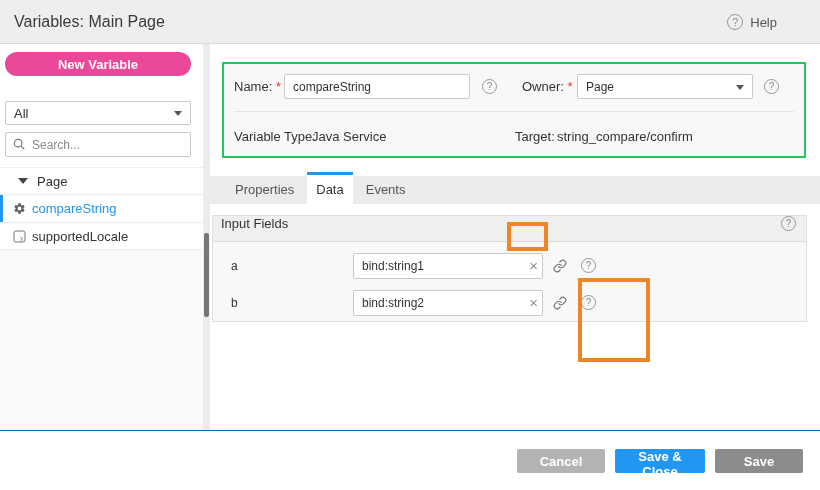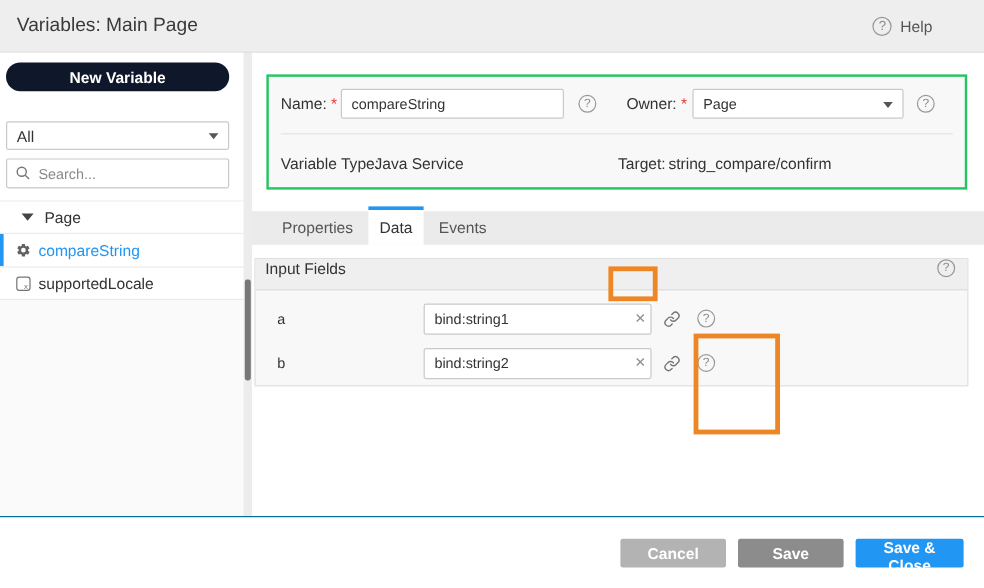--- a/index.html
+++ b/index.html
@@ -13,21 +13,21 @@
   .header-help { position:absolute; right:43px; top:0; height:44px; display:flex; align-items:center; gap:7px; cursor:pointer; }
   .header-help .q-circle { width:16px; height:16px; font-size:11px; }
   .header-help-label { font-size:13px; color:#555; }
 
   
   .q-circle { display:inline-flex; width:15px; height:15px; border:1px solid #979797; border-radius:50%; color:#8a8a8a; font-size:10px; align-items:center; justify-content:center; background:transparent; flex:0 0 auto; }
 
   
   .sidebar { position:absolute; left:0; top:44px; width:203px; height:386px; background:#fbfbfb; display:flex; flex-direction:column; }
   .sidebar-top { background:#fff; padding:8px 5px 10px 5px; }
-  .btn-new-variable { display:block; width:186px; height:24px; background:#0f172a; border:none; border-radius:12px; color:#fff; font-size:13px; font-weight:bold; cursor:pointer; font-family:inherit; }
+  .btn-new-variable { display:block; width:186px; height:24px; background:#ec4899; border:none; border-radius:12px; color:#fff; font-size:13px; font-weight:bold; cursor:pointer; font-family:inherit; }
   .select-box { position:relative; width:186px; height:24px; background:#fff; border:1px solid #c9c9c9; border-radius:2px; margin-top:25px; display:flex; align-items:center; padding:0 8px; font-size:13px; color:#333; cursor:pointer; }
   .caret-down { position:absolute; right:8px; top:50%; margin-top:-2px; width:0; height:0; border-left:4px solid transparent; border-right:4px solid transparent; border-top:5px solid #555; }
   .search-wrap { position:relative; margin-top:7px; }
   .search-input { width:186px; height:25px; border:1px solid #c9c9c9; border-radius:2px; background:#fff; font-size:12px; color:#333; padding:0 4px 0 26px; font-family:inherit; outline:none; }
   .search-input::placeholder { color:#8a8a8a; }
   .search-icon { position:absolute; left:7px; top:5px; }
 
   .tree { background:#fff; }
   .tree-group { height:27px; display:flex; align-items:center; padding-left:18px; border-top:1px solid #efefef; font-size:13px; color:#333; cursor:pointer; background:#fff; }
   .tri-down { width:0; height:0; border-left:5px solid transparent; border-right:5px solid transparent; border-top:6px solid #444; margin-right:9px; }
@@ -221,18 +221,18 @@
       </div>
     </div>
 
     <div class="annot annot-tab"></div>
     <div class="annot annot-bind"></div>
   </div>
 
   <div class="footer">
     <div class="footer-btns">
       <button class="f-btn btn-cancel">Cancel</button>
+      <button class="f-btn btn-save-close">Save &amp; Close</button>
       <button class="f-btn btn-save">Save</button>
-      <button class="f-btn btn-save-close">Save &amp; Close</button>
     </div>
   </div>
 
 </div>
 
 </body></html>

